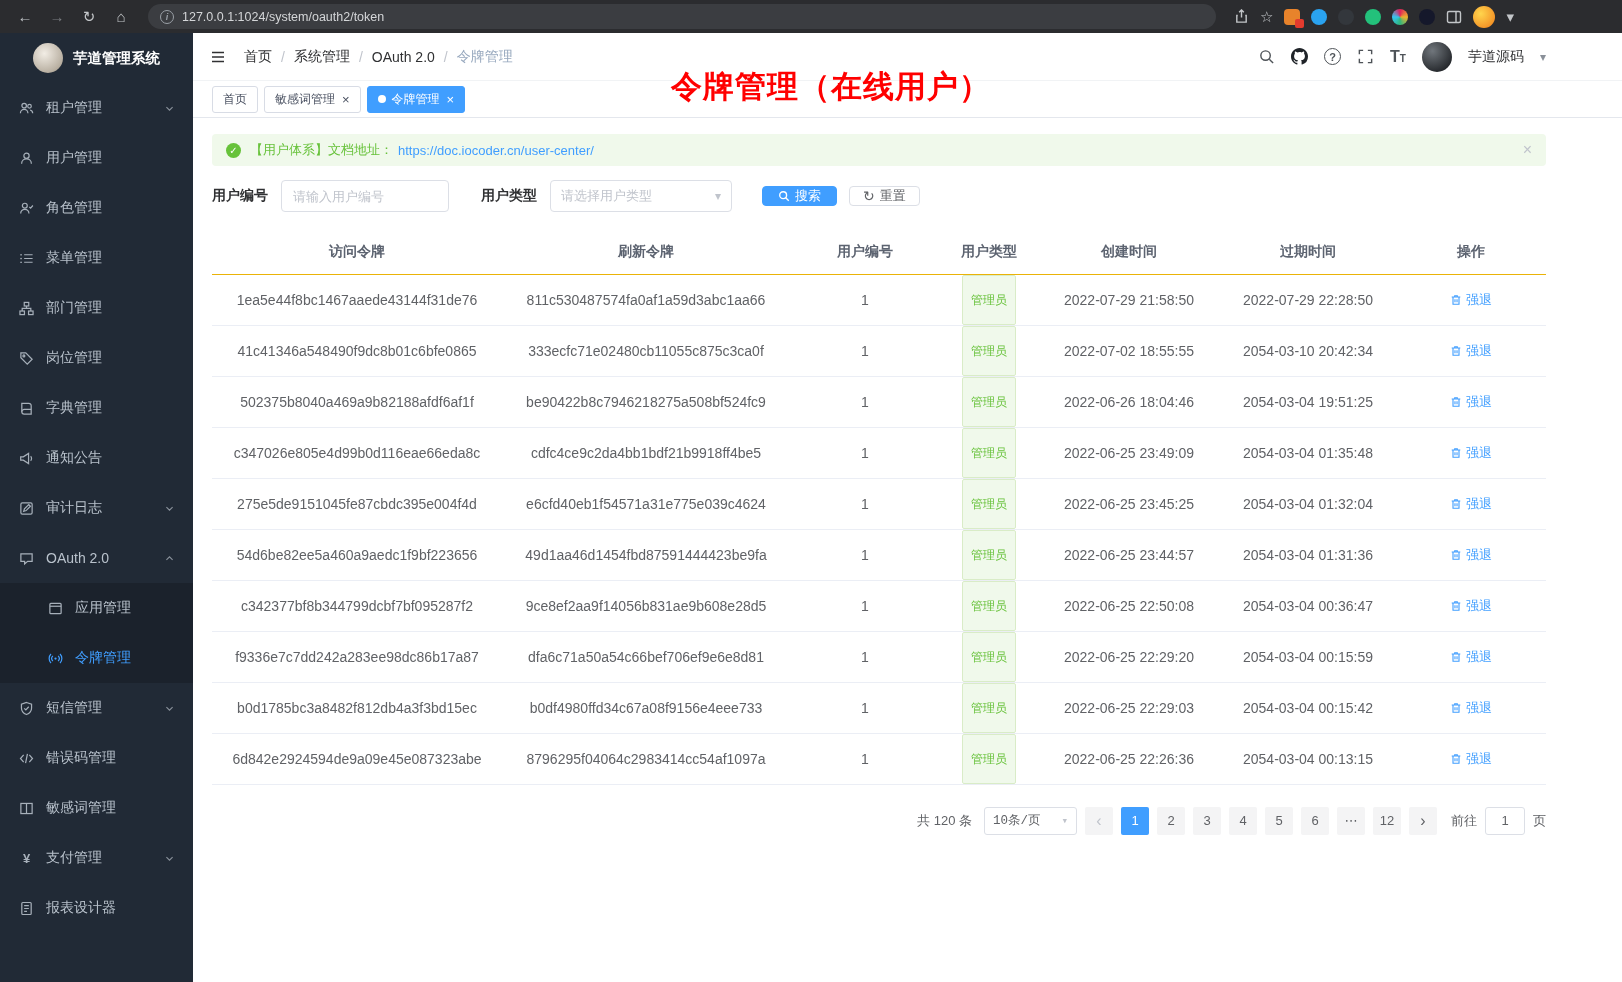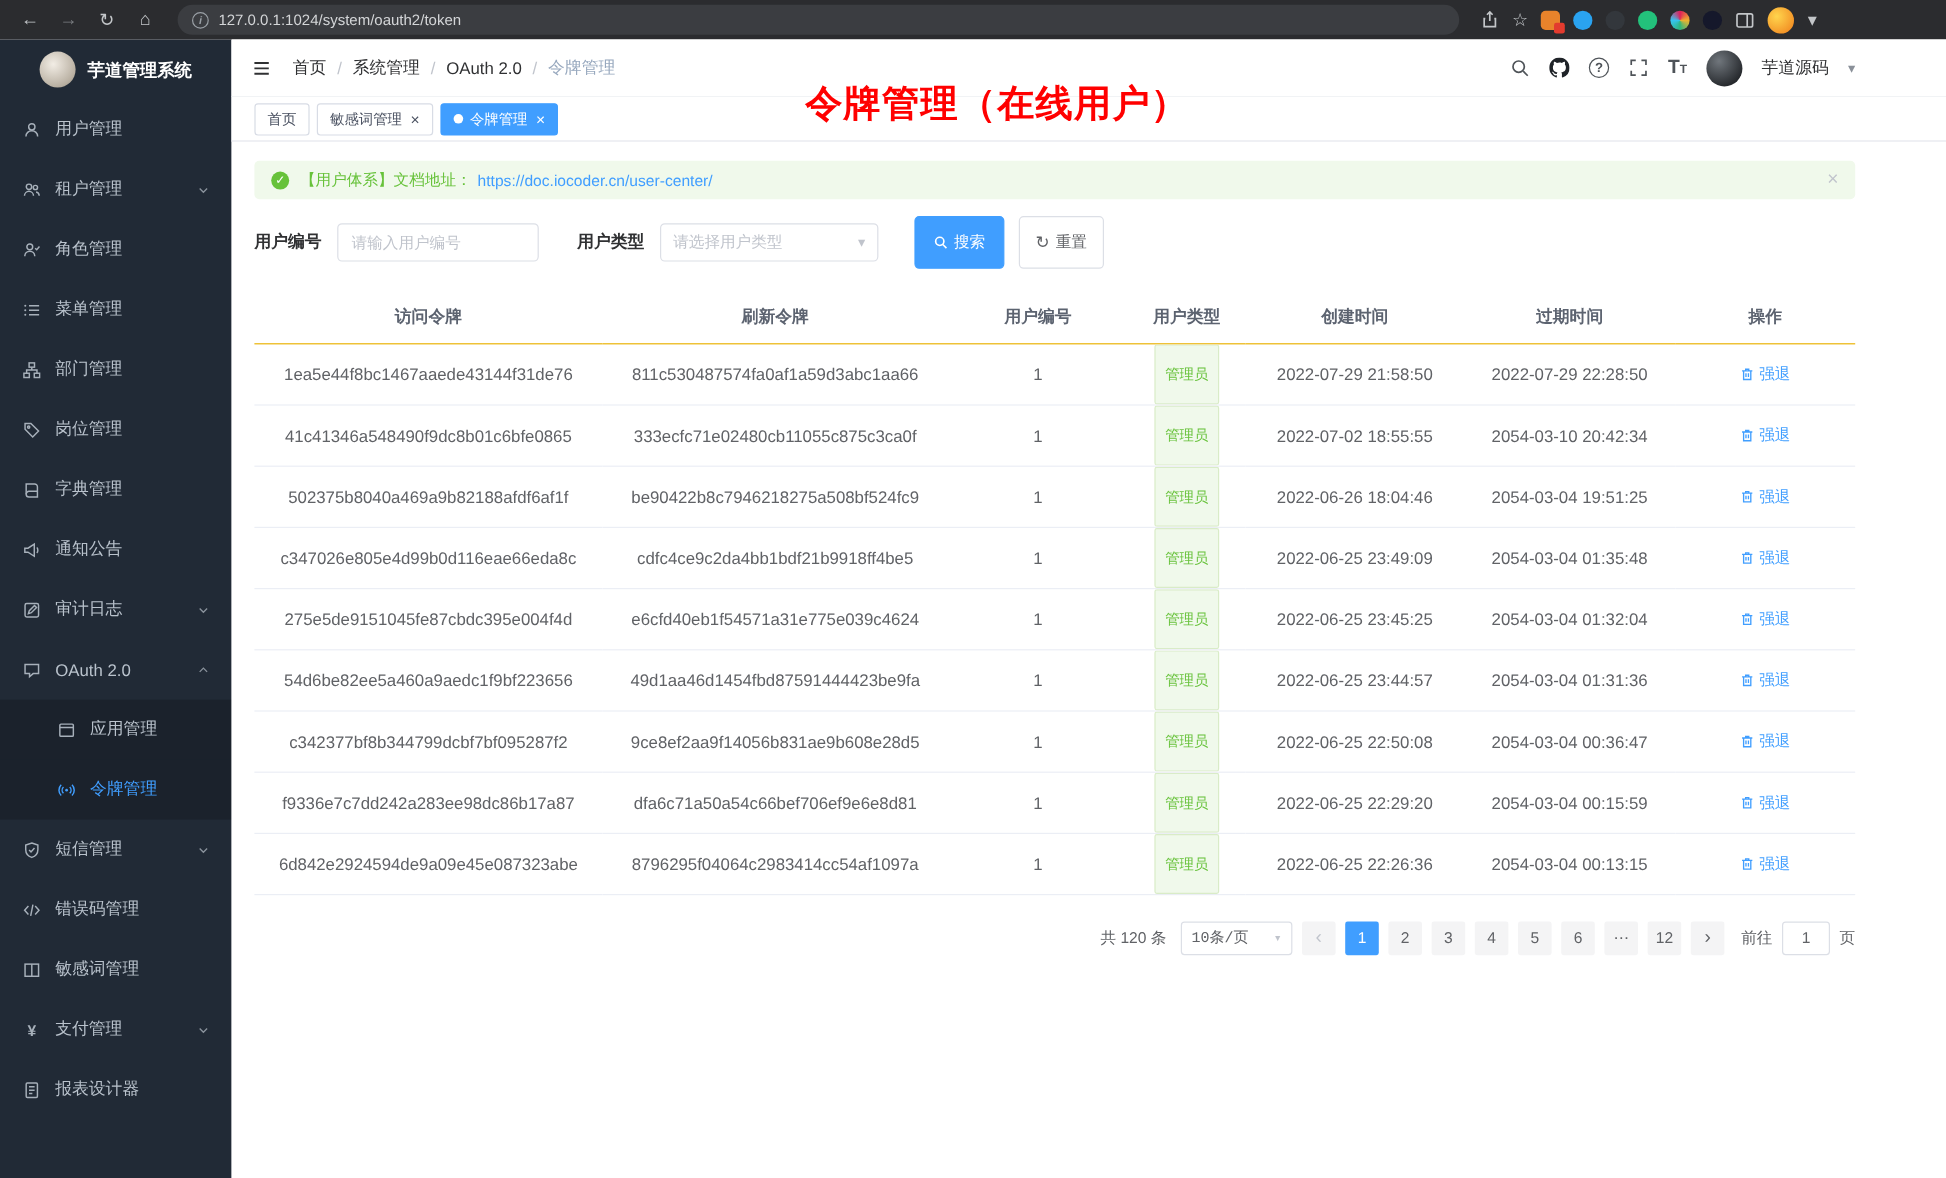--- a/index.html
+++ b/index.html
@@ -84,21 +84,21 @@
 
   .filter-row{display:flex;align-items:center;margin-top:14px;}
   .f-label{font-size:14px;font-weight:bold;color:#303133;margin-right:13px;white-space:nowrap;}
   .f-input{width:168px;height:32px;border:1px solid #dcdfe6;border-radius:4px;padding:0 11px;font-size:13px;color:#606266;outline:none;}
   .f-input::placeholder{color:#c0c4cc;}
   .f-gap{width:32px;}
   .f-select{width:182px;height:32px;border:1px solid #dcdfe6;border-radius:4px;padding:0 10px;display:flex;align-items:center;
     justify-content:space-between;cursor:pointer;background:#fff;}
   .f-select .ph{font-size:13px;color:#c0c4cc;}
   .f-select .car{color:#c0c4cc;font-size:12px;}
-  .btn{height:44px;border-radius:4px;font-size:13px;display:inline-flex;align-items:center;gap:5px;cursor:pointer;}
+  .btn{height:20px;border-radius:4px;font-size:13px;display:inline-flex;align-items:center;gap:5px;cursor:pointer;}
   .btn-search{background:#409eff;border:1px solid #409eff;color:#fff;padding:0 15px;margin-left:30px;}
   .btn-search svg{width:12px;height:12px;stroke:#fff;fill:none;stroke-width:1.6;}
   .btn-reset{background:#fff;border:1px solid #dcdfe6;color:#606266;padding:0 13px;margin-left:12px;}
   .btn-reset .ric{font-size:14px;line-height:1;}
 
   .data-table{width:100%;border-collapse:collapse;margin-top:18px;table-layout:fixed;}
   .data-table th{height:44px;font-size:14px;color:#5c6370;font-weight:bold;text-align:center;border-bottom:1px solid #eab308;}
   .data-table td{height:48px;font-size:14px;color:#606266;text-align:center;border-bottom:1px solid #ebeef5;
     white-space:nowrap;overflow:hidden;}
   .tag-admin{display:inline-block;background:#f0f9eb;border:1px solid #d9ecc7;color:#67c23a;font-size:12px;
@@ -165,42 +165,42 @@
   <aside class="sidebar">
     <div class="logo">
       <span class="logo-avatar"></span>
       <span>芋道管理系统</span>
     </div>
     <nav class="menu">
 
       <div class="mi">
         <span class="mi-icon">
             <svg viewBox="0 0 16 16">
-              <circle cx="8" cy="5" r="2.8"></circle>
-              <path d="M2.8 13.5c0-2.9 2.3-5 5.2-5s5.2 2.1 5.2 5"></path>
-            </svg>
-          </span>
-        <span>用户管理</span>
-      </div>
-
-      <div class="mi">
-        <span class="mi-icon">
-            <svg viewBox="0 0 16 16">
               <circle cx="5.5" cy="5" r="2.4"></circle>
               <path d="M1.5 13c0-2.2 1.8-4 4-4s4 1.8 4 4"></path>
               <circle cx="11.2" cy="5.6" r="1.9"></circle>
               <path d="M11.8 9.6c1.7.4 2.8 1.8 2.8 3.4"></path>
             </svg>
           </span>
         <span>租户管理</span>
         <span class="chev">
             <svg viewBox="0 0 16 16">
               <path d="M3.5 6l4.5 4.5L12.5 6"></path>
             </svg>
           </span>
+      </div>
+
+      <div class="mi">
+        <span class="mi-icon">
+            <svg viewBox="0 0 16 16">
+              <circle cx="8" cy="5" r="2.8"></circle>
+              <path d="M2.8 13.5c0-2.9 2.3-5 5.2-5s5.2 2.1 5.2 5"></path>
+            </svg>
+          </span>
+        <span>用户管理</span>
       </div>
 
       <div class="mi">
         <span class="mi-icon">
             <svg viewBox="0 0 16 16">
               <circle cx="6.2" cy="5" r="2.6"></circle>
               <path d="M1.8 13.3c0-2.5 2-4.4 4.4-4.4s4.4 1.9 4.4 4.4"></path>
               <path d="M11 6.2l1.4 1.4 2.4-2.8"></path>
             </svg>
           </span>
@@ -589,20 +589,34 @@
             <td>2022-06-25 22:29:20</td>
             <td>2054-03-04 00:15:59</td>
             <td><a class="action-link">
                   <svg viewBox="0 0 14 14">
                     <path d="M2 3.5h10M5.5 3.5V2h3v1.5M3.5 3.5V12h7V3.5M5.8 6v3.5M8.2 6v3.5"></path>
                   </svg>
                   <span>强退</span>
                 </a></td>
           </tr>
           <tr>
+            <td>b0d1785bc3a8482f812db4a3f3bd15ec</td>
+            <td>b0df4980ffd34c67a08f9156e4eee733</td>
+            <td>1</td>
+            <td><span class="tag-admin">管理员</span></td>
+            <td>2022-06-25 22:29:03</td>
+            <td>2054-03-04 00:15:42</td>
+            <td><a class="action-link">
+                  <svg viewBox="0 0 14 14">
+                    <path d="M2 3.5h10M5.5 3.5V2h3v1.5M3.5 3.5V12h7V3.5M5.8 6v3.5M8.2 6v3.5"></path>
+                  </svg>
+                  <span>强退</span>
+                </a></td>
+          </tr>
+          <tr>
             <td>6d842e2924594de9a09e45e087323abe</td>
             <td>8796295f04064c2983414cc54af1097a</td>
             <td>1</td>
             <td><span class="tag-admin">管理员</span></td>
             <td>2022-06-25 22:26:36</td>
             <td>2054-03-04 00:13:15</td>
             <td><a class="action-link">
                   <svg viewBox="0 0 14 14">
                     <path d="M2 3.5h10M5.5 3.5V2h3v1.5M3.5 3.5V12h7V3.5M5.8 6v3.5M8.2 6v3.5"></path>
                   </svg>

